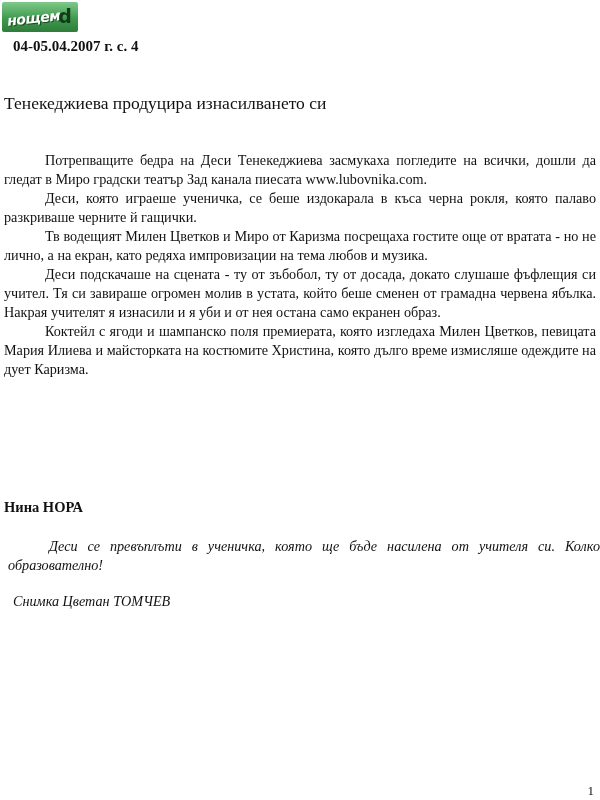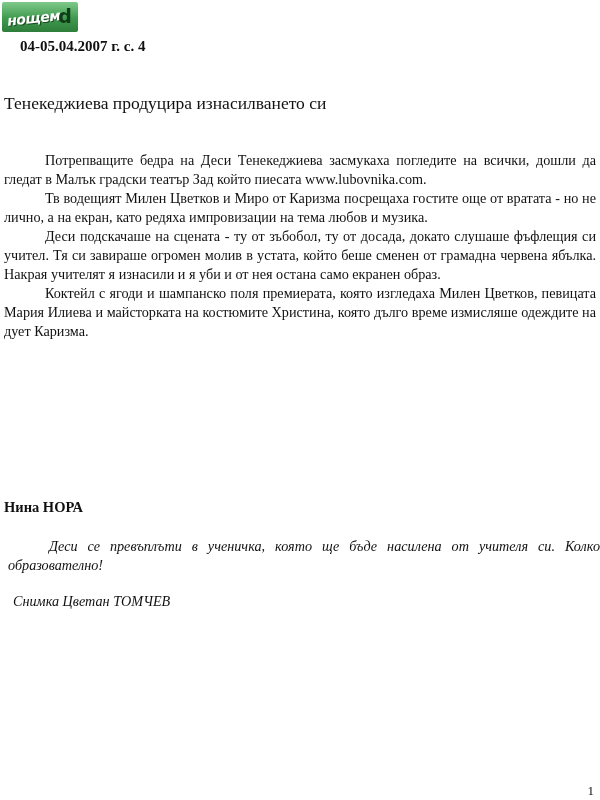--- a/index.html
+++ b/index.html
@@ -20,21 +20,21 @@
     font-size: 14px; color: #ffffff; letter-spacing: -0.5px;
     transform: rotate(-6deg);
     text-shadow: 1px 1px 0 #1d4d24;
   }
   .logo-badge {
     position: absolute; right: 4px; top: 3px; width: 18px; height: 22px;
     font-family: "DejaVu Sans", sans-serif; font-weight: bold; font-size: 19px;
     color: #0f3d16; line-height: 22px; text-align: center;
   }
   .issue-line {
-    position: absolute; left: 20px; top: 37px;
+    position: absolute; left: 13px; top: 37px;
     font-size: 15px; font-weight: bold; line-height: 18px;
   }
   .headline {
     position: absolute; left: 4px; top: 92px;
     font-size: 17.5px; font-weight: normal; line-height: 22px; white-space: nowrap;
   }
   .article {
     position: absolute; left: 4px; top: 151px; width: 592px;
   }
   .article p {
@@ -65,21 +65,22 @@
 <div class="logo">
   <span class="logo-text">нощем</span>
   <span class="logo-badge">d</span>
 </div>
 
 <div class="issue-line">04-05.04.2007 г. с. 4</div>
 
 <h1 class="headline" style="margin:0">Тенекеджиева продуцира изнасилването си</h1>
 
 <div class="article">
-  <p>Потрепващите бедра на Деси Тенекеджиева засмукаха погледите на всички, дошли да гледат в Малък градски театър Зад който пиесата www.lubovnika.com.</p>
+  <p>Потрепващите бедра на Деси Тенекеджиева засмукаха погледите на всички, дошли да гледат в Миро градски театър Зад канала пиесата www.lubovnika.com.</p>
+  <p>Деси, която играеше ученичка, се беше издокарала в къса черна рокля, която палаво разкриваше черните й гащички.</p>
   <p>Тв водещият Милен Цветков и Миро от Каризма посрещаха гостите още от вратата - но не лично, а на екран, като редяха импровизации на тема любов и музика.</p>
   <p>Деси подскачаше на сцената - ту от зъбобол, ту от досада, докато слушаше фъфлещия си учител. Тя си завираше огромен молив в устата, който беше сменен от грамадна червена ябълка. Накрая учителят я изнасили и я уби и от нея остана само екранен образ.</p>
   <p>Коктейл с ягоди и шампанско поля премиерата, която изгледаха Милен Цветков, певицата Мария Илиева и майсторката на костюмите Христина, която дълго време измисляше одеждите на дует Каризма.</p>
 </div>
 
 <div class="author">Нина НОРА</div>
 
 <p class="caption">Деси се превъплъти в ученичка, която ще бъде насилена от учителя си. Колко образователно!</p>
 
 <div class="photo-credit">Снимка Цветан ТОМЧЕВ</div>

